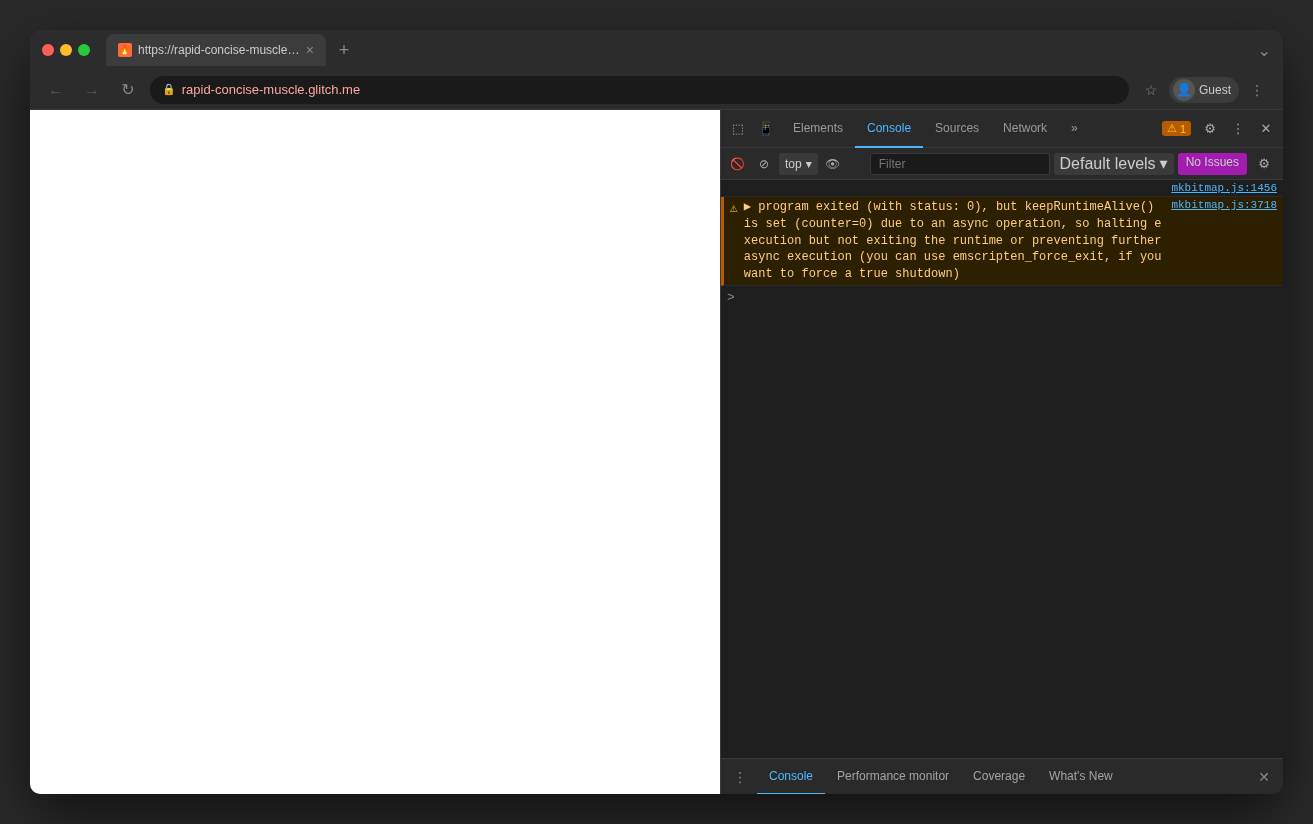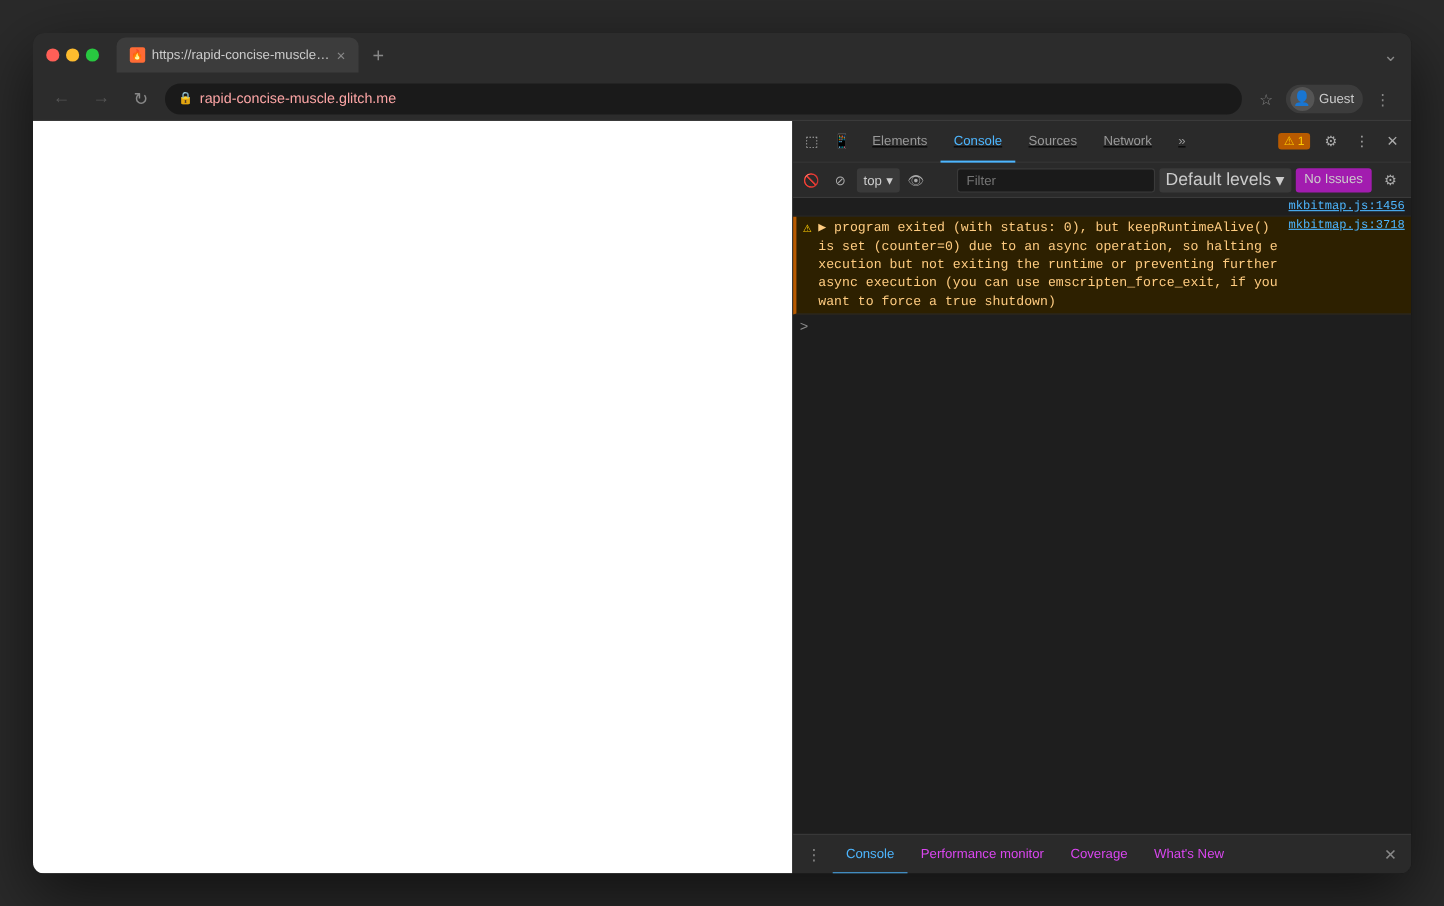--- a/index.html
+++ b/index.html
@@ -225,21 +225,20 @@
       color: #aaa;
       font-size: 13px;
       cursor: pointer;
       border-radius: 3px;
     }
     .devtools-tabs {
       display: flex;
       align-items: center;
       gap: 0;
       flex: 1;
-      text-decoration: underline;
     }
     .devtools-tab {
       padding: 0 12px;
       height: 38px;
       display: flex;
       align-items: center;
       font-size: 12px;
       color: #999;
       cursor: pointer;
       border-bottom: 2px solid transparent;
@@ -413,21 +412,21 @@
       flex: 1;
       align-items: center;
       padding: 0 4px;
     }
     .bottom-tab {
       padding: 0 12px;
       height: 36px;
       display: flex;
       align-items: center;
       font-size: 12px;
-      color: #d946ef;
+      color: #a3a3a3;
       cursor: pointer;
       border-bottom: 2px solid transparent;
       white-space: nowrap;
     }
     .bottom-tab.active {
       color: #4db6ff;
       border-bottom: 2px solid #4db6ff;
     }
     .bottom-close-btn {
       width: 26px;

